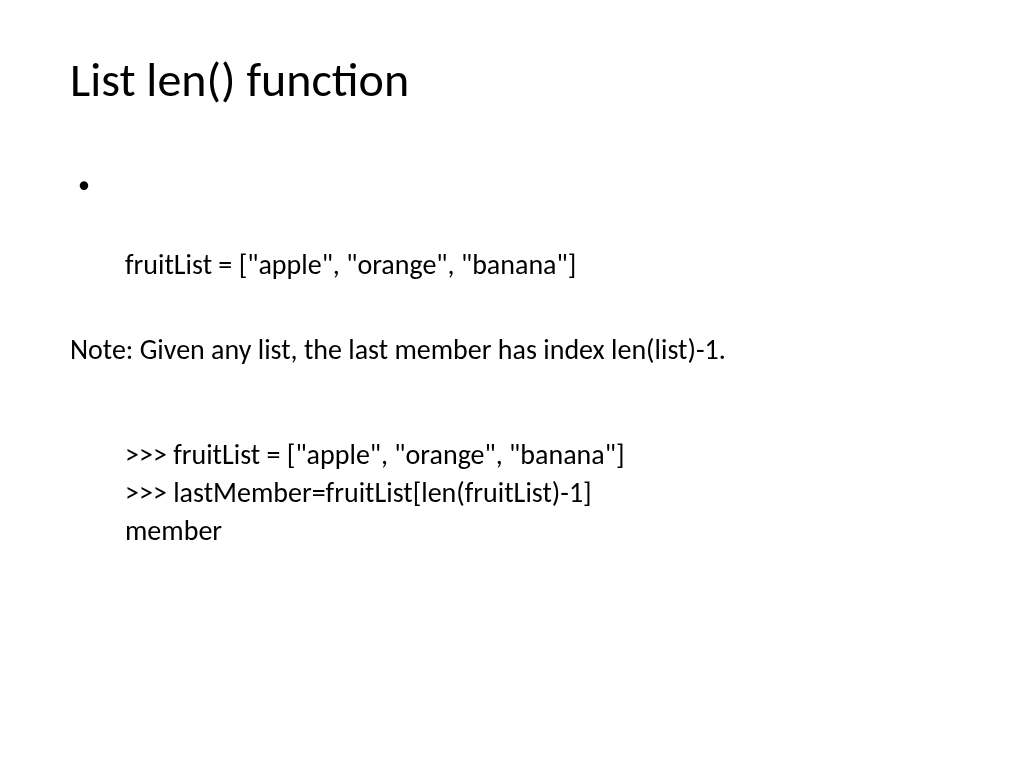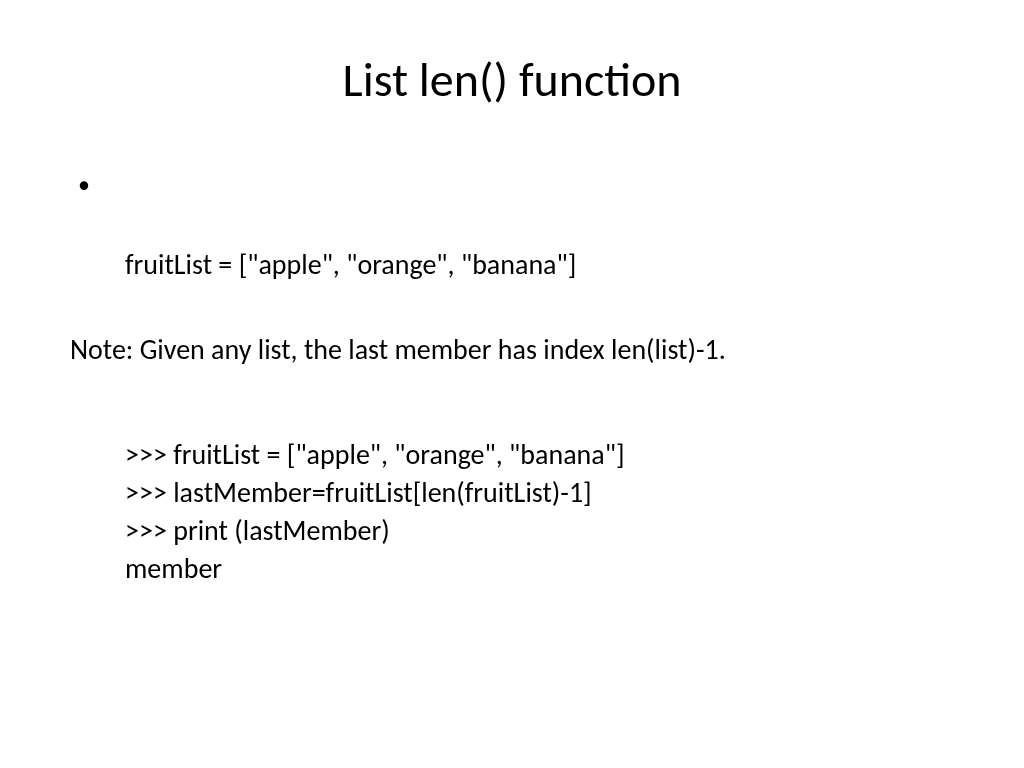--- a/index.html
+++ b/index.html
@@ -12,21 +12,20 @@
       height: 768px;
       background: #ffffff;
       font-family: Calibri, "Segoe UI", Arial, sans-serif;
       color: #000000;
       padding: 50px 70px;
       overflow: hidden;
     }
     .title {
       font-size: 48px;
       font-weight: 400;
-      text-align: center;
       margin-bottom: 55px;
     }
     .bullet-section {
       margin-bottom: 40px;
     }
     .bullet-item {
       display: flex;
       align-items: flex-start;
       font-size: 34px;
       margin-bottom: 25px;
@@ -70,15 +69,14 @@
 
 <div class="code-block-1">
   <div class="code-line">fruitList = ["apple", "orange", "banana"]</div>
 </div>
 
 <div class="note-text">Note: Given any list, the last member has index len(list)-1.</div>
 
 <div class="code-block-2">
   <div class="code-line">&gt;&gt;&gt; fruitList = ["apple", "orange", "banana"]</div>
   <div class="code-line">&gt;&gt;&gt; lastMember=fruitList[len(fruitList)-1]</div>
-  <div class="code-line">&gt;&gt;&gt; print (lastMember)</div>
   <div class="code-line">member</div>
 </div>
 
 </body></html>

